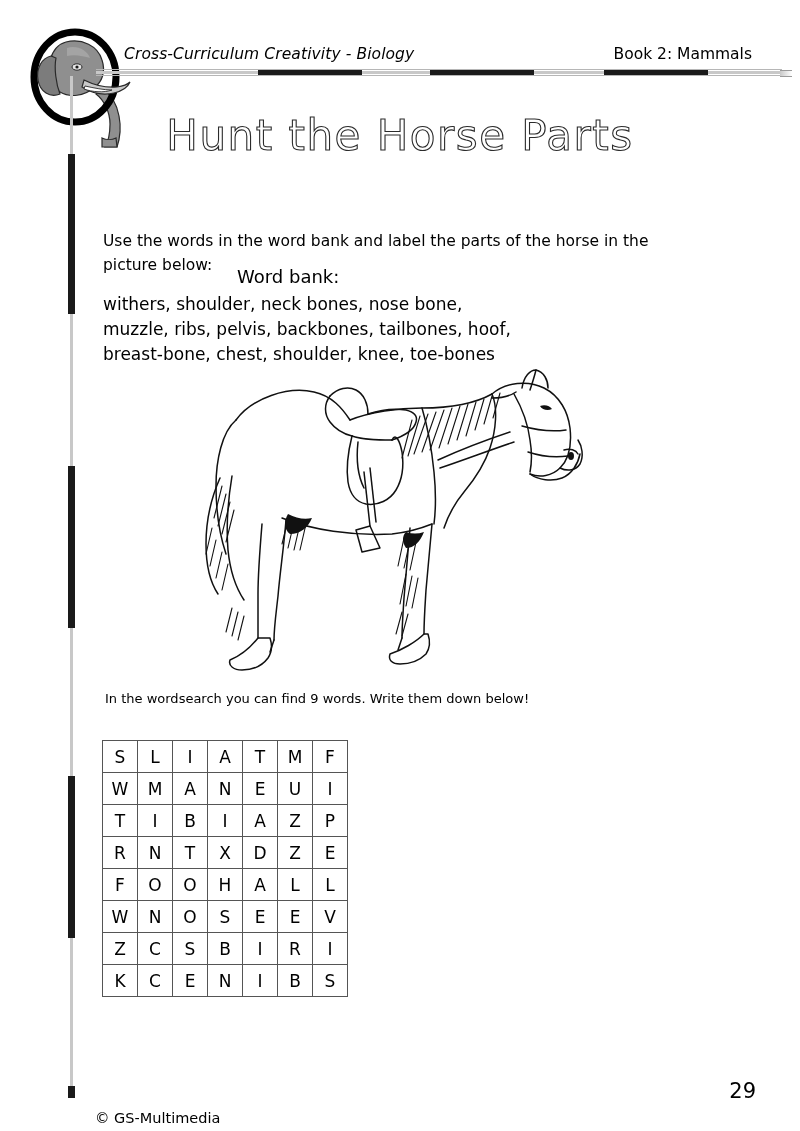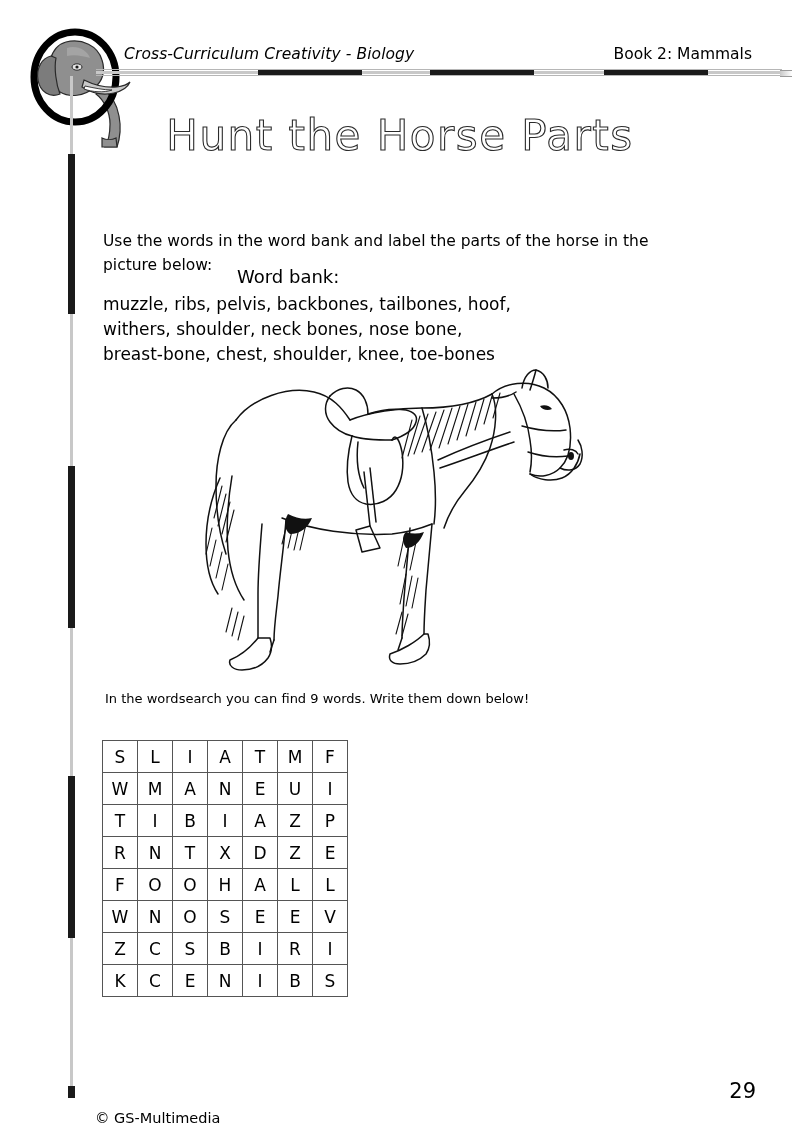--- a/index.html
+++ b/index.html
@@ -221,22 +221,22 @@
 
 <div class="sheet-title">
   <svg viewBox="0 0 520 64" width="520" height="64" aria-hidden="true">
     <text id="title-text" x="260" y="46" text-anchor="middle" font-family="DejaVu Sans, sans-serif" font-size="42" fill="none" stroke="#2b2b2b" stroke-width="1.1" letter-spacing="1.5">Hunt the Horse Parts</text>
   </svg>
 </div>
 
 <div class="instr">Use the words in the word bank and label the parts of the horse in the picture below:</div>
 <div class="wordbank-head">Word bank:</div>
 <div class="wordbank-lines">
+  <div>withers, shoulder, neck bones, nose bone,</div>
   <div>muzzle, ribs,  pelvis,  backbones, tailbones, hoof,</div>
-  <div>withers, shoulder, neck bones, nose bone,</div>
   <div>breast-bone, chest, shoulder, knee, toe-bones</div>
 </div>
 
 <div class="horse">
   <svg viewBox="0 0 412 312" width="412" height="312">
     <g fill="none" stroke="#111111" stroke-width="1.5" stroke-linecap="round" stroke-linejoin="round">
 
       <path d="M44 52 C60 30 96 18 122 24 C140 28 150 40 158 52"></path>
       <path d="M44 52 C30 64 24 92 24 118 C24 146 28 168 34 186"></path>
       <path d="M158 52 C178 44 206 40 230 40 C258 40 282 36 300 26"></path>

